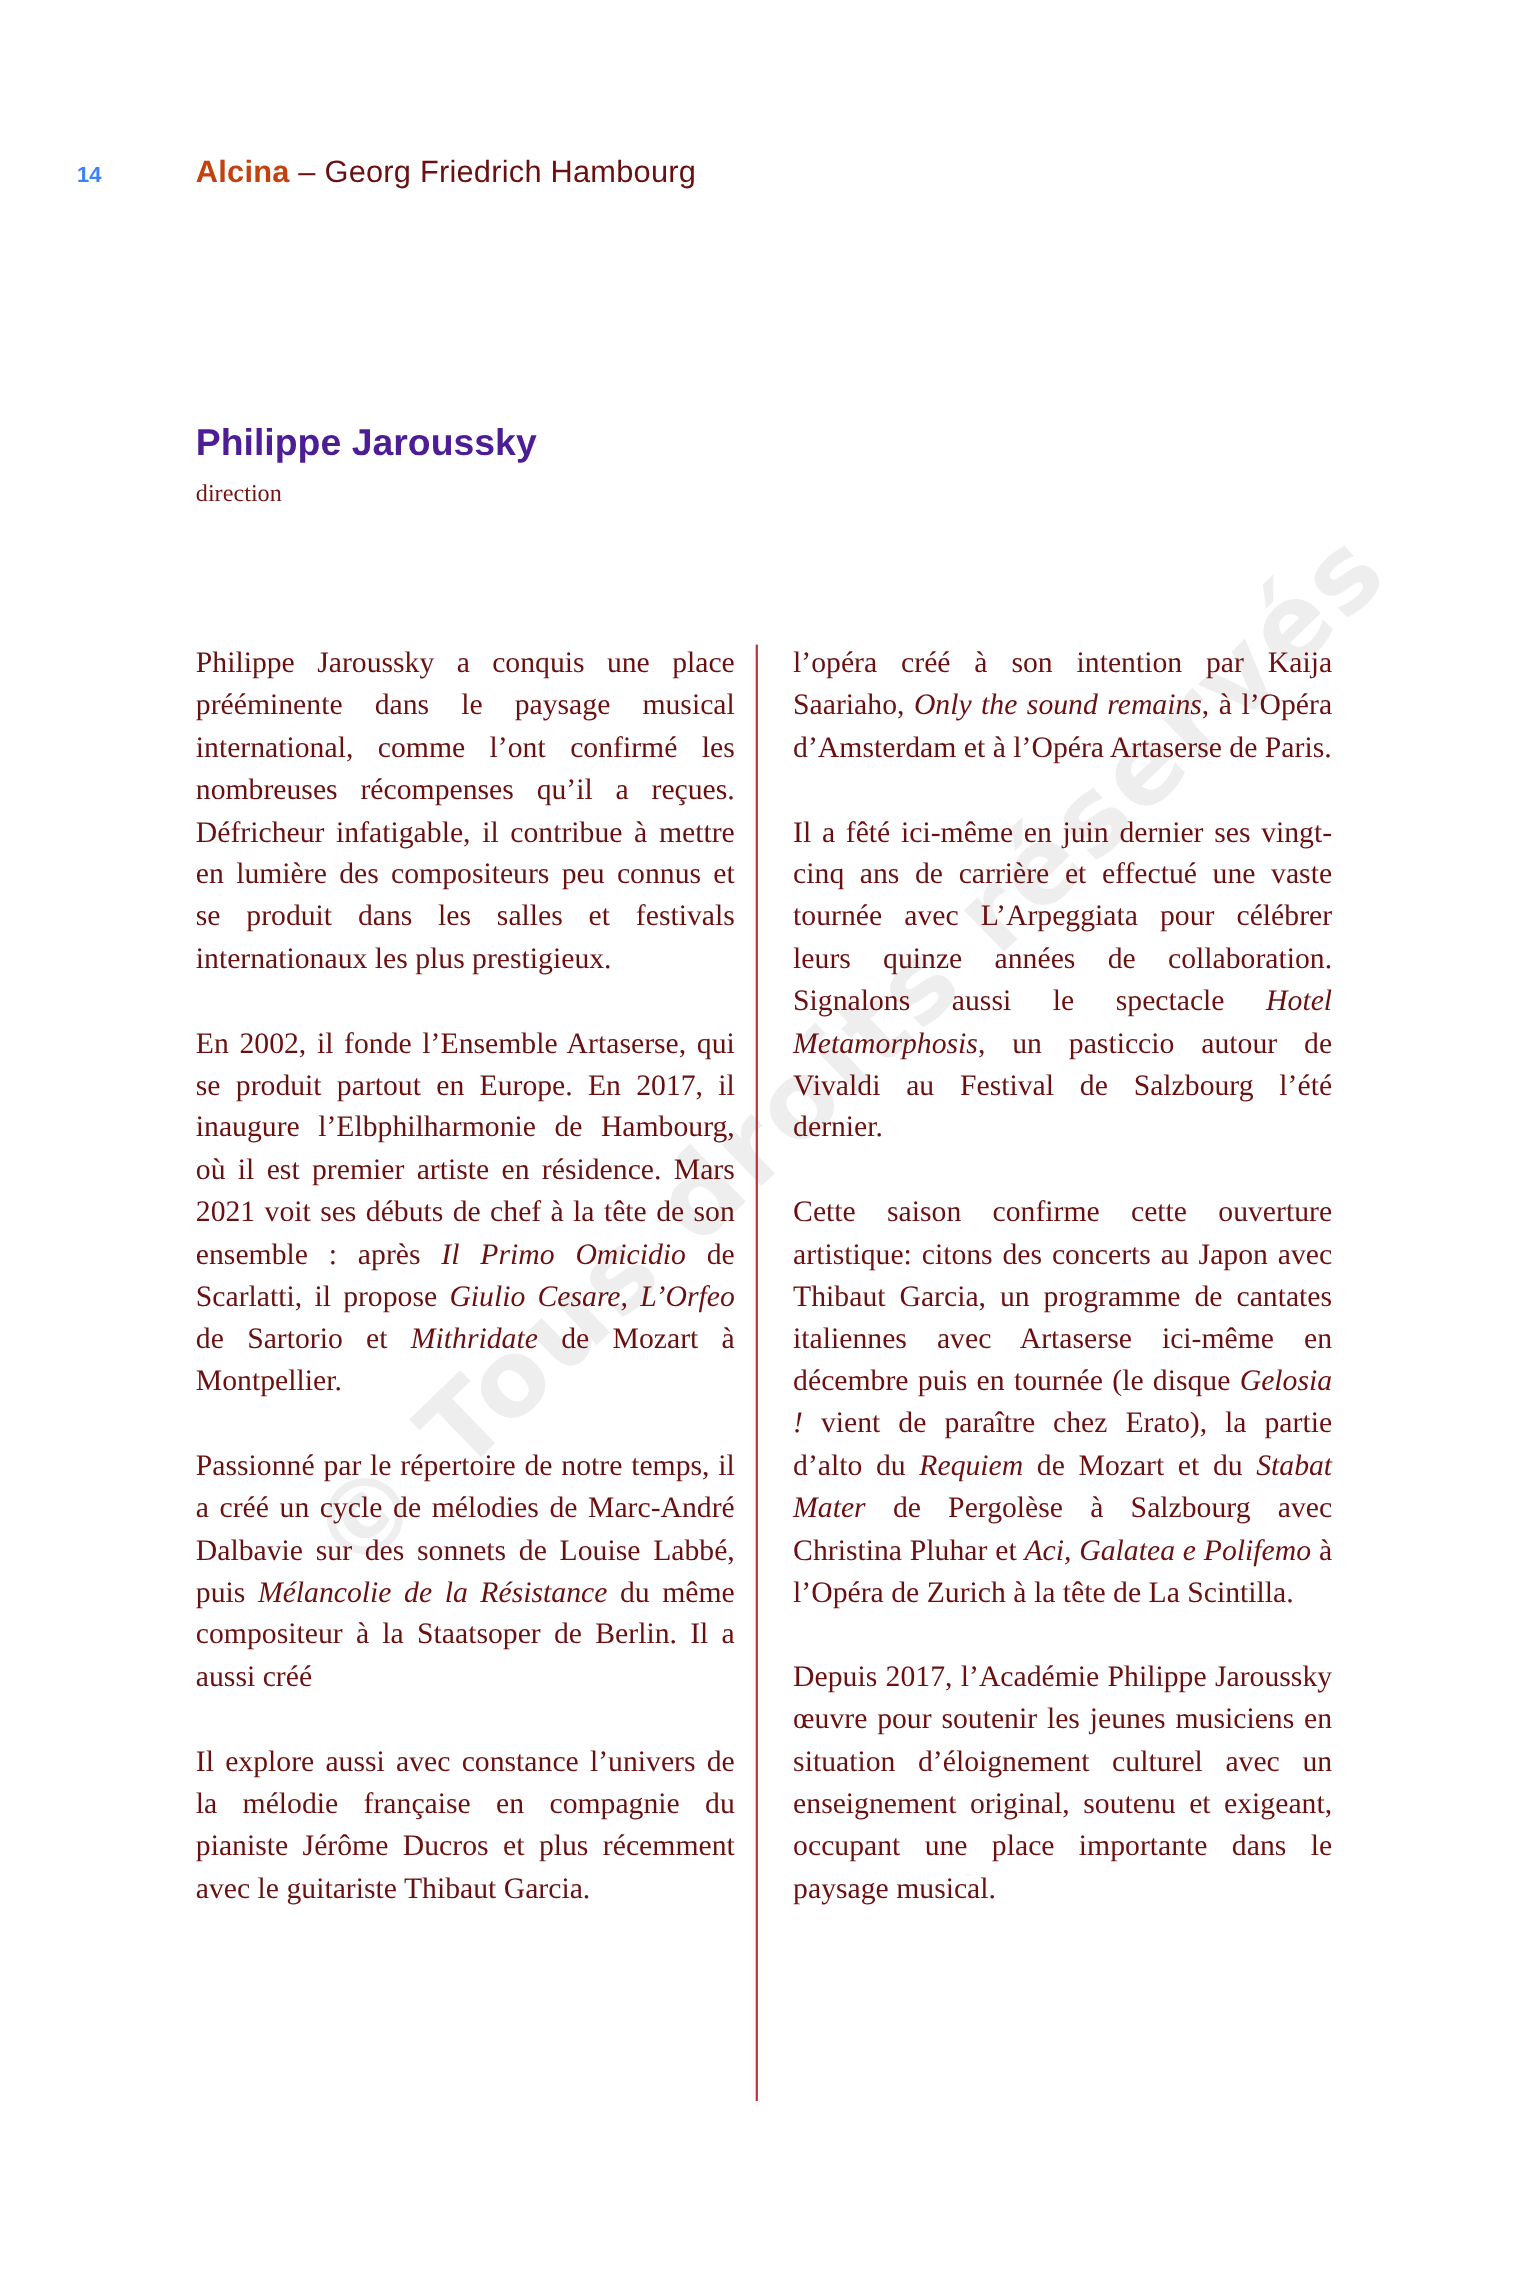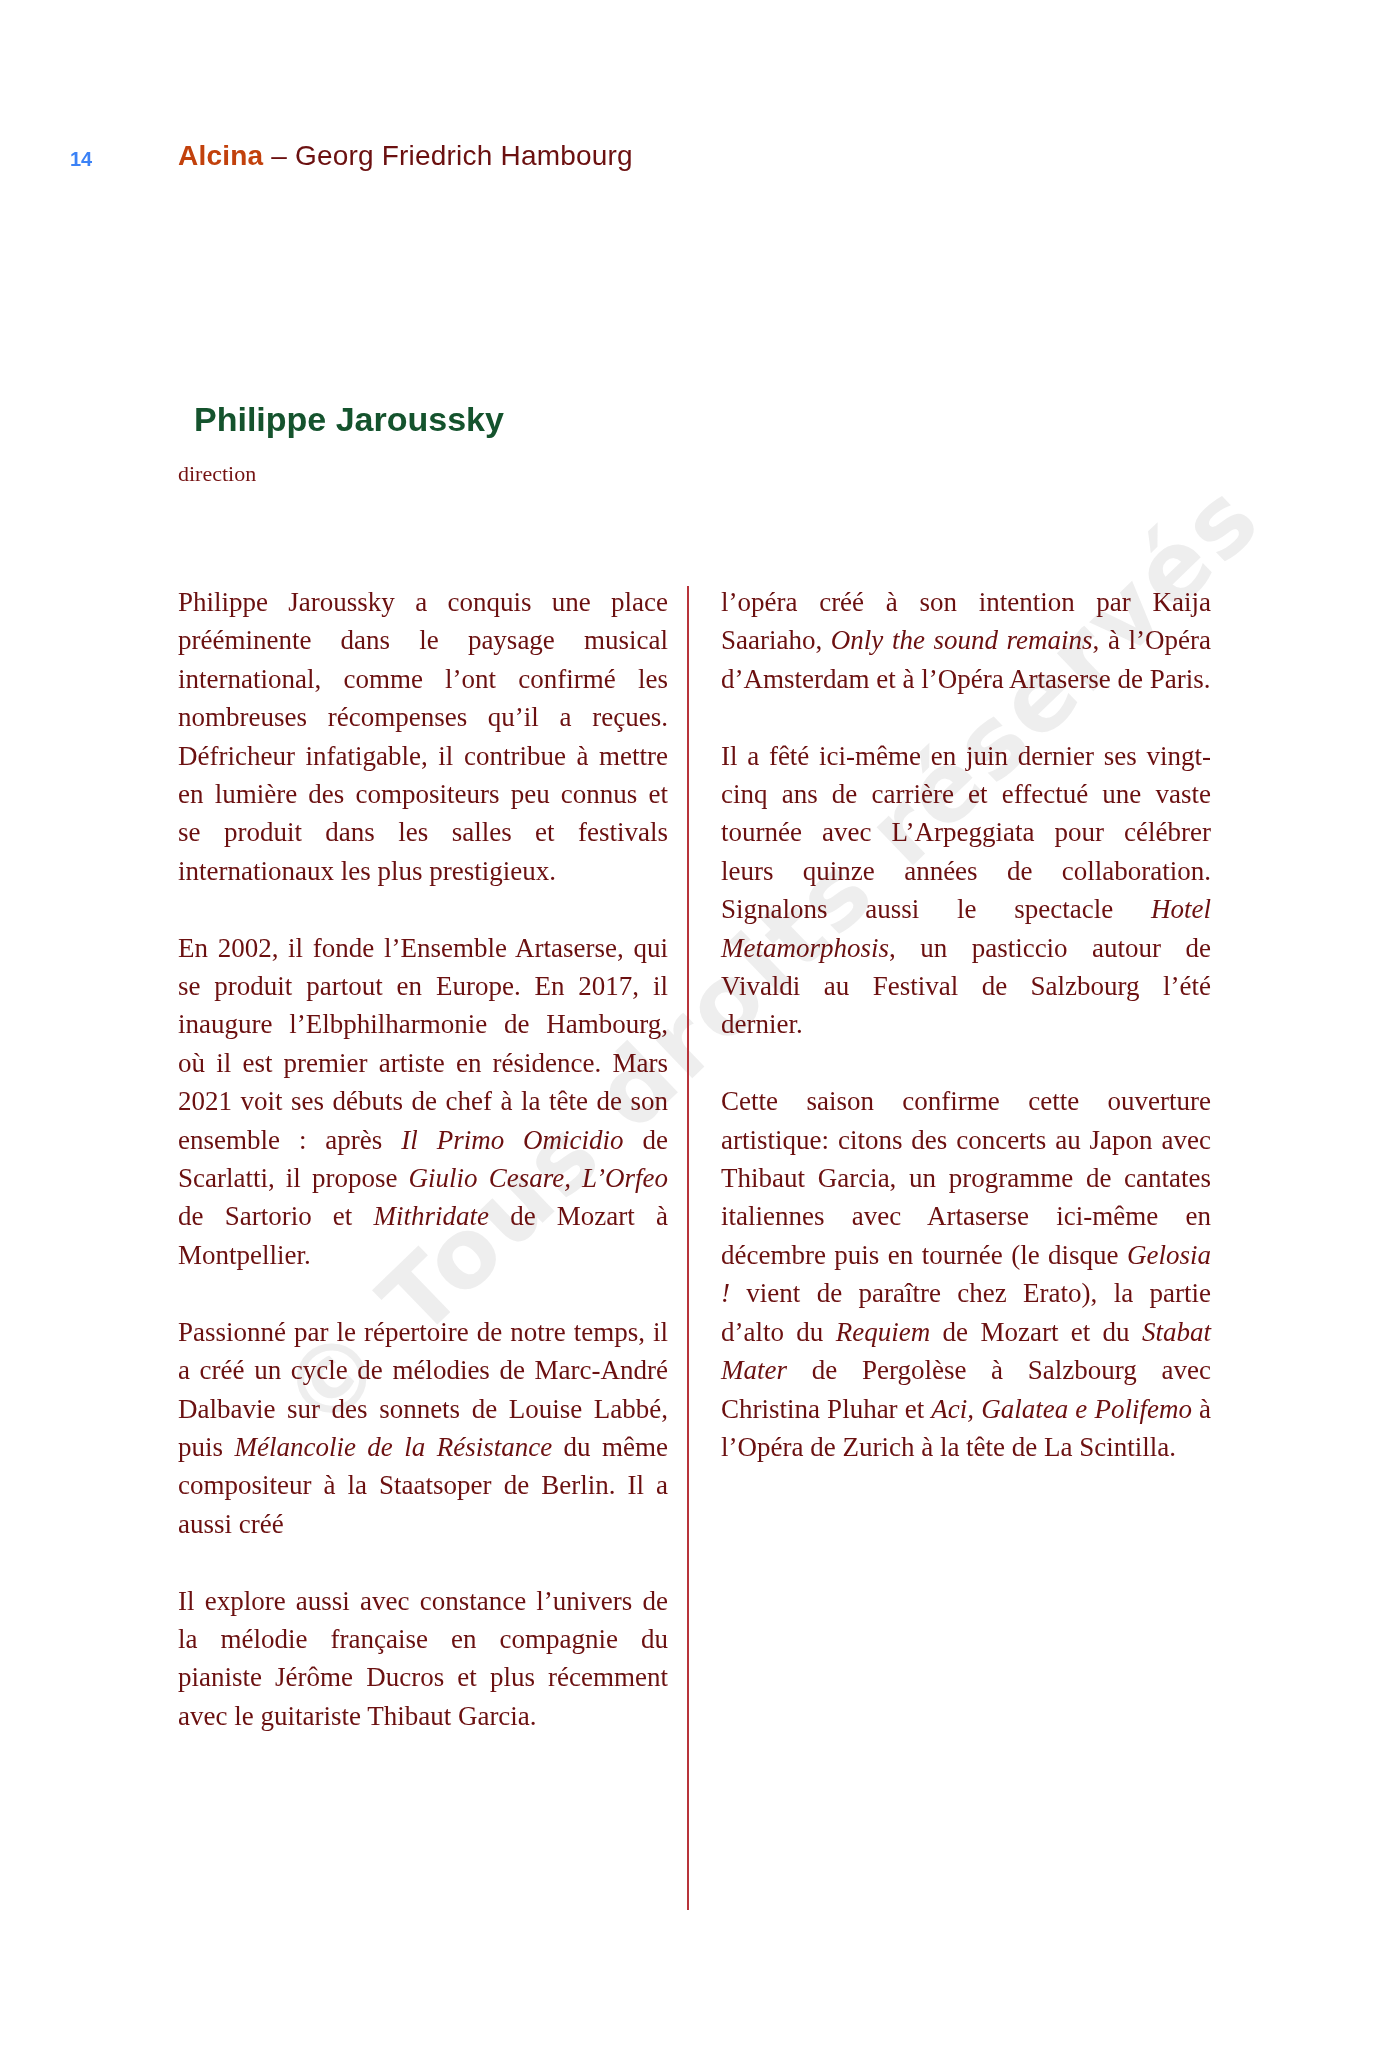--- a/index.html
+++ b/index.html
@@ -45,22 +45,22 @@
     }
     .artist-block {
       position: absolute;
       left: 178px;
       top: 380px;
       font-family: "Liberation Sans", sans-serif;
     }
     .artist-name {
       font-size: 34px;
       font-weight: bold;
-      color: #14532d;
-      margin: 16px;
+      color: #4c1d95;
+      margin: 0;
       line-height: 46px;
     }
     .artist-role {
       font-size: 22px;
       color: #741212;
       margin-top: 6px;
       line-height: 32px;
       font-family: Liberation Serif, serif;
     }
     .column {
@@ -129,13 +129,14 @@
   <p><span>Passionné par le répertoire de notre temps, il a créé un cycle de mélodies de Marc-André Dalbavie sur des sonnets de Louise Labbé, puis </span><em>Mélancolie de la Résistance</em><span> du même compositeur à la Staatsoper de Berlin. Il a aussi créé</span></p>
   <p>Il explore aussi avec constance l’univers de la mélodie française en compagnie du pianiste Jérôme Ducros et plus récemment avec le guitariste Thibaut Garcia.</p>
 </div>
 
 <div class="divider"></div>
 
 <div class="column column-right">
   <p><span>l’opéra créé à son intention par Kaija Saariaho, </span><em>Only the sound remains</em><span>, à l’Opéra d’Amsterdam et à l’Opéra Artaserse de Paris.</span></p>
   <p><span>Il a fêté ici-même en juin dernier ses vingt-cinq ans de carrière et effectué une vaste tournée avec L’Arpeggiata pour célébrer leurs quinze années de collaboration. Signalons aussi le spectacle </span><em>Hotel Metamorphosis</em><span>, un pasticcio autour de Vivaldi au Festival de Salzbourg l’été dernier.</span></p>
   <p><span>Cette saison confirme cette ouverture artistique: citons des concerts au Japon avec Thibaut Garcia, un programme de cantates italiennes avec Artaserse ici-même en décembre puis en tournée (le disque </span><em>Gelosia !</em><span> vient de paraître chez Erato), la partie d’alto du </span><em>Requiem</em><span> de Mozart et du </span><em>Stabat Mater</em><span> de Pergolèse à Salzbourg avec Christina Pluhar et </span><em>Aci, Galatea e Polifemo</em><span> à l’Opéra de Zurich à la tête de La Scintilla.</span></p>
+  <p>Depuis 2017, l’Académie Philippe Jaroussky œuvre pour soutenir les jeunes musiciens en situation d’éloignement culturel avec un enseignement original, soutenu et exigeant, occupant une place importante dans le paysage musical.</p>
 </div>
 
 </body></html>

